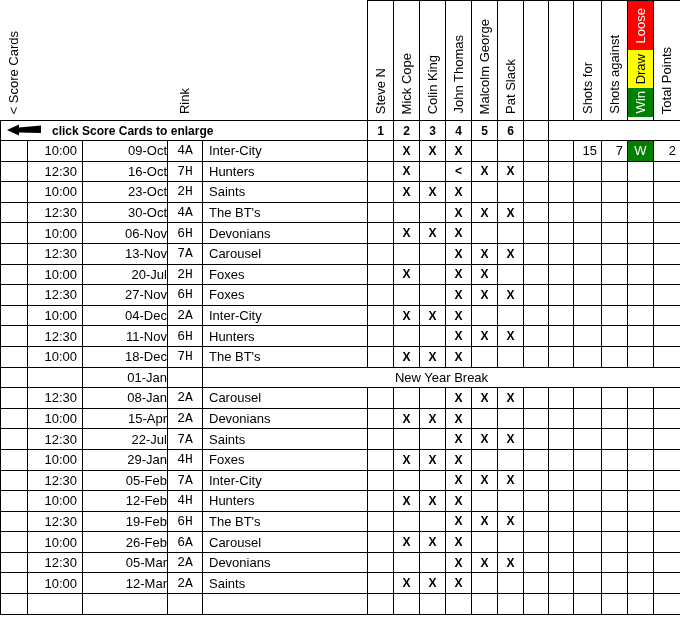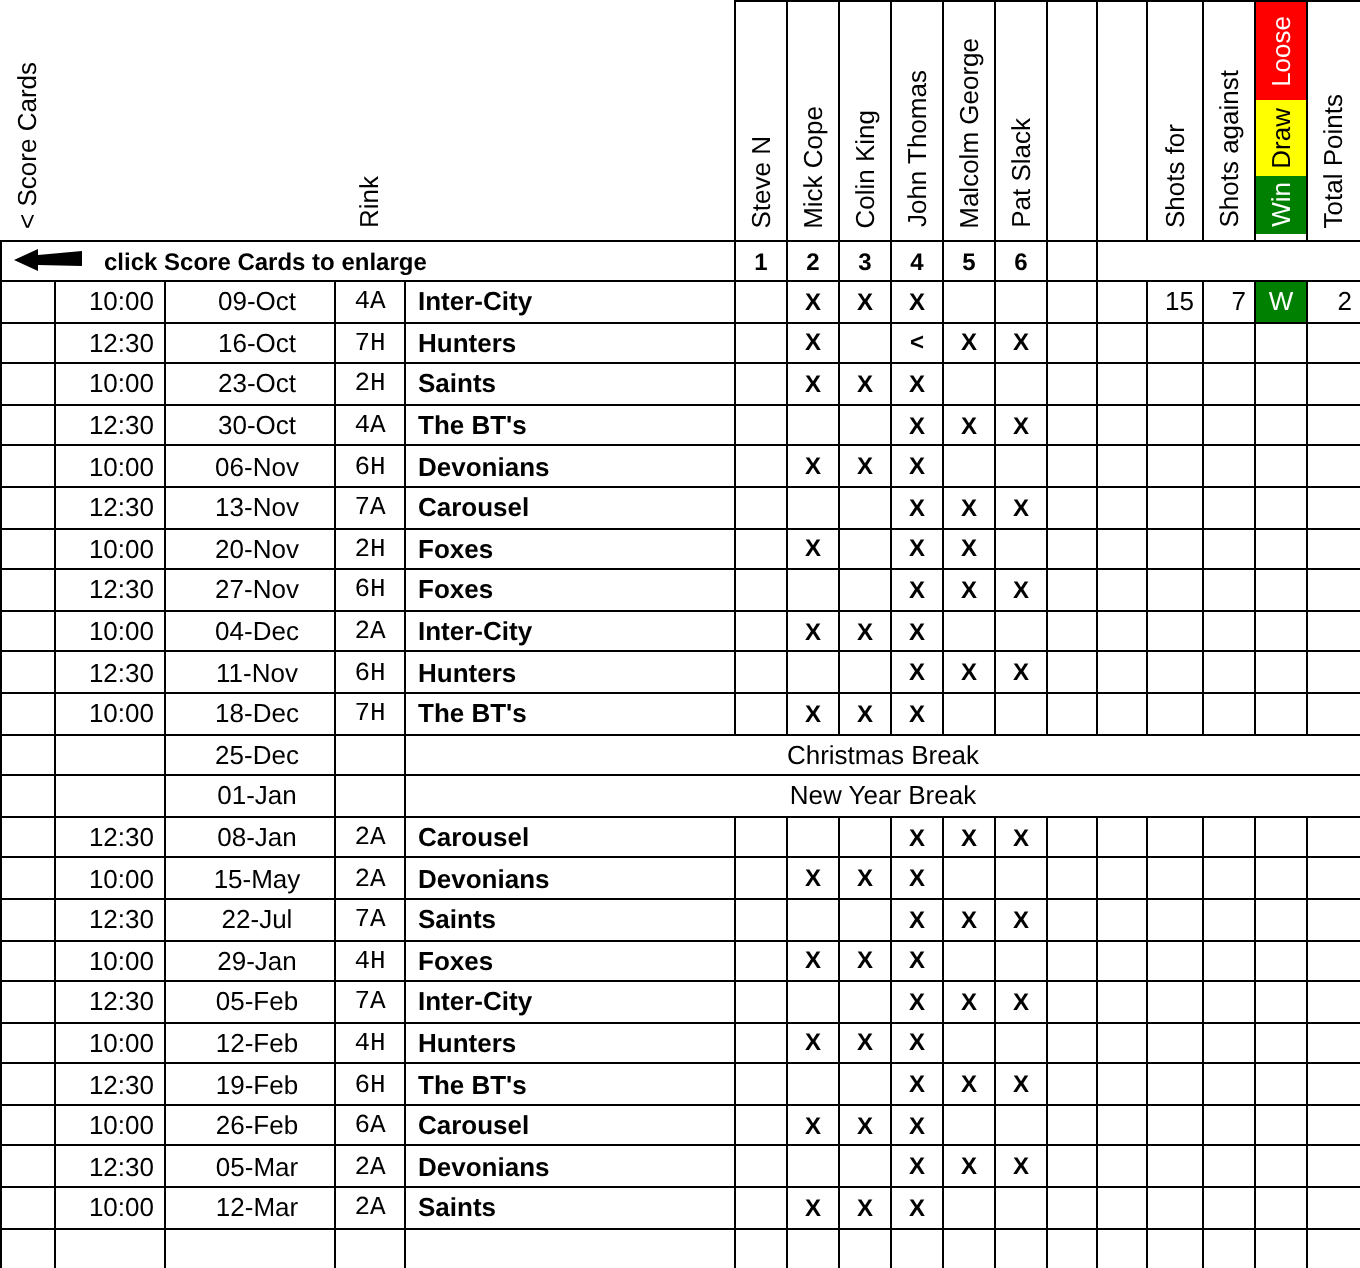--- a/index.html
+++ b/index.html
@@ -19,23 +19,23 @@
   .wdl-win{height:29px;}
   .wdl-loose .vtext,.wdl-win .vtext{color:#fff;}
   
   tr.banner-row{height:20px;}
   td.banner-cell{text-align:left;padding-left:5px;font-weight:bold;font-size:12px;}
   td.banner-cell svg{vertical-align:-2px;margin-right:10px;}
   td.num{ text-align:center;font-weight:bold;font-size:12px;}
   
   tbody tr{height:20.6px;}
   .c-time{text-align:right;padding-right:5px;}
-  .c-date{text-align:center;padding-left:7px;}
+  .c-date{text-align:right;padding-left:7px;}
   .c-rink{text-align:center;font-family:Liberation Mono, monospace;}
-  .c-opp{text-align:left;padding-left:6px;font-weight:bold;}
+  .c-opp{text-align:left;padding-left:6px;}
   .c-mark{text-align:center;font-weight:bold;font-size:12px;}
   .c-num{text-align:right;padding-right:4px;}
   .c-result{text-align:center;}
   .result-w{background:#008000;color:#fff;}
   .break-cell{text-align:center;}
 </style>
 </head>
 <body>
 
 <table>
@@ -219,21 +219,21 @@
         <td></td>
         <td></td>
         <td class="c-num"></td>
         <td class="c-num"></td>
         <td class="c-result"></td>
         <td class="c-num"></td>
       </tr>
       <tr>
         <td></td>
         <td class="c-time">10:00</td>
-        <td class="c-date">20-Nov</td>
+        <td class="c-date">20-Jul</td>
         <td class="c-rink">2H</td>
         <td class="c-opp">Foxes</td>
         <td class="c-mark"></td>
         <td class="c-mark">X</td>
         <td class="c-mark"></td>
         <td class="c-mark">X</td>
         <td class="c-mark">X</td>
         <td class="c-mark"></td>
         <td></td>
         <td></td>
@@ -310,27 +310,20 @@
         <td class="c-mark">X</td>
         <td class="c-mark">X</td>
         <td class="c-mark"></td>
         <td class="c-mark"></td>
         <td></td>
         <td></td>
         <td class="c-num"></td>
         <td class="c-num"></td>
         <td class="c-result"></td>
         <td class="c-num"></td>
-      </tr>
-      <tr>
-        <td></td>
-        <td class="c-time"></td>
-        <td class="c-date">25-Dec</td>
-        <td class="c-rink"></td>
-        <td class="break-cell" colspan="13">Christmas Break</td>
       </tr>
       <tr>
         <td></td>
         <td class="c-time"></td>
         <td class="c-date">01-Jan</td>
         <td class="c-rink"></td>
         <td class="break-cell" colspan="13">New Year Break</td>
       </tr>
       <tr>
         <td></td>
@@ -347,21 +340,21 @@
         <td></td>
         <td></td>
         <td class="c-num"></td>
         <td class="c-num"></td>
         <td class="c-result"></td>
         <td class="c-num"></td>
       </tr>
       <tr>
         <td></td>
         <td class="c-time">10:00</td>
-        <td class="c-date">15-May</td>
+        <td class="c-date">15-Apr</td>
         <td class="c-rink">2A</td>
         <td class="c-opp">Devonians</td>
         <td class="c-mark"></td>
         <td class="c-mark">X</td>
         <td class="c-mark">X</td>
         <td class="c-mark">X</td>
         <td class="c-mark"></td>
         <td class="c-mark"></td>
         <td></td>
         <td></td>

